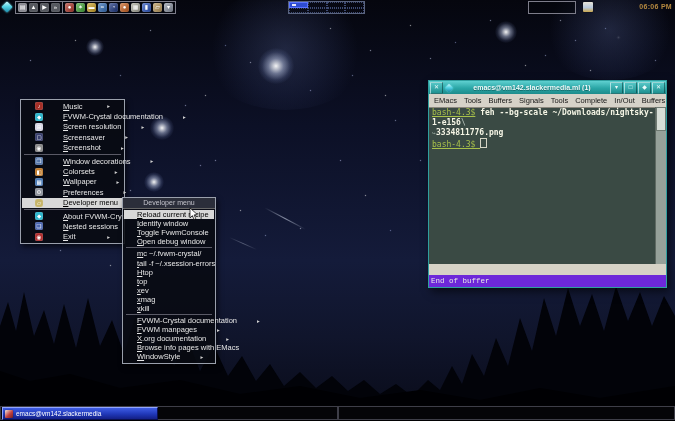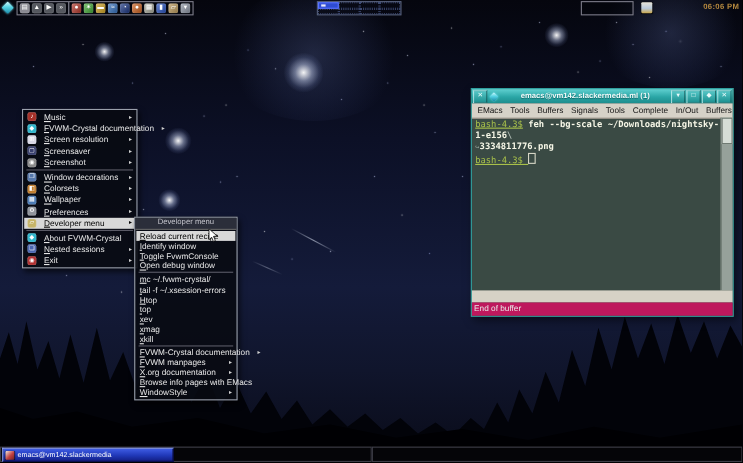--- a/index.html
+++ b/index.html
@@ -42,21 +42,21 @@
   .pcell{border:1px dotted #3d4a72;}
   .pcell.active{background:#2e4cd2;border:1px solid #5a74ff;position:relative;}
   .pcell.active::after{content:"";position:absolute;left:2px;top:1px;width:4px;height:2px;background:#e8e8f8;}
   #iconman{position:absolute;left:528px;top:1px;width:46px;height:11px;border:1px solid #7d7d8a;background:rgba(4,5,12,.5);}
   #applet{position:absolute;left:583px;top:2px;width:10px;height:10px;border-radius:1px;
     background:linear-gradient(180deg,#e8e4d8 0%,#b8c8dc 55%,#caa84e 100%);box-shadow:0 0 1px #000;}
   #clock{position:absolute;right:3px;top:3px;font-size:7px;font-weight:bold;color:#b5893f;letter-spacing:.3px;}
   
   .menu{position:absolute;background:rgba(8,10,17,.88);border:1px solid #9aa0ac;box-shadow:2px 3px 5px rgba(0,0,0,.6);
     color:#e6e6e6;font-size:7.5px;padding:1px;}
-  .menu-item{display:flex;align-items:center;height:10.4px;padding:0 3px;gap:7px;white-space:nowrap;cursor:default;}
+  .menu-item{display:flex;align-items:center;height:10.4px;padding:0 13px;gap:20px;white-space:nowrap;cursor:default;}
   .menu-item.hl{background:#d8d8d8;color:#000;}
   .mi-icon{flex:0 0 8px;width:8px;height:8px;border-radius:2px;font-size:5.5px;line-height:8px;text-align:center;color:#fff;
     box-shadow:inset 0 0 1px rgba(255,255,255,.6);}
   .mi-arrow{margin-left:auto;font-size:5.5px;color:#cfcfcf;}
   .menu-item.hl .mi-arrow{color:#000;}
   .sep{height:1px;background:#5a5a66;margin:1px 2px;}
   #main-menu{left:20px;top:99px;width:101px;}
   #dev-menu{left:122px;top:197px;width:90px;}
   #dev-menu .menu-item{height:9.1px;}
   .menu-title{height:10px;line-height:10px;text-align:center;color:#c4c4cc;font-size:7px;
@@ -80,22 +80,22 @@
     font-family:"DejaVu Sans Mono",monospace;font-size:8px;line-height:10px;color:#ececdc;overflow:hidden;cursor:text;}
   .prompt{color:#a8c04a;text-decoration:underline;}
   .cmd{color:#f6f6e6;font-weight:bold;}
   .wrapmark{color:#b8c4bc;}
   .fringe-arrow{display:inline-block;width:4px;color:#9fb0a6;font-size:6px;}
   .cursor-box{display:inline-block;width:5px;height:8px;border:1px solid #d6d6c6;vertical-align:-1px;}
   #scrollbar{position:absolute;top:26px;bottom:23px;right:0;width:10px;background:#96a19a;border-left:1px solid #5f6a63;cursor:default;}
   #scroll-thumb{position:absolute;top:0;left:0;right:0;height:22px;background:#d6ddd6;border:1px solid #6f7a72;}
   #modeline{position:absolute;left:0;right:0;bottom:12px;height:11px;background:#d6d2c6;color:#151515;
     font-family:"DejaVu Sans Mono",monospace;font-size:7px;line-height:11px;white-space:pre;overflow:hidden;cursor:default;}
-  #echo-area{position:absolute;left:0;right:0;bottom:0;height:12px;background:#be185d;color:#e8e8e8;
-    font-family:Liberation Sans, sans-serif;font-size:7.5px;line-height:12px;padding-left:2px;cursor:text;}
+  #echo-area{position:absolute;left:0;right:0;bottom:0;height:12px;background:#6d28d9;color:#e8e8e8;
+    font-family:Liberation Mono, monospace;font-size:7.5px;line-height:12px;padding-left:2px;cursor:text;}
   
   #bottombar{position:absolute;left:0;bottom:0;right:0;height:16px;background:#010103;z-index:50;}
   .bb-sec{position:absolute;top:1px;bottom:1px;border:1px solid #3e3e48;background:#050508;}
   #task-btn{position:absolute;left:2px;top:2px;width:150px;height:11px;
     background:linear-gradient(180deg,#3e5ce4 0%,#2038b8 55%,#131f86 100%);
     border:1px solid #0a1050;border-top-color:#90a4ff;border-left-color:#90a4ff;
     display:flex;align-items:center;gap:3px;padding:0 2px;color:#fff;font-size:6.5px;cursor:default;}
   #task-icon{width:8px;height:8px;flex:0 0 8px;border-radius:1px;
     background:linear-gradient(135deg,#f0e8e0 0%,#c04040 55%,#702020 100%);box-shadow:0 0 1px #000;}
 </style>

